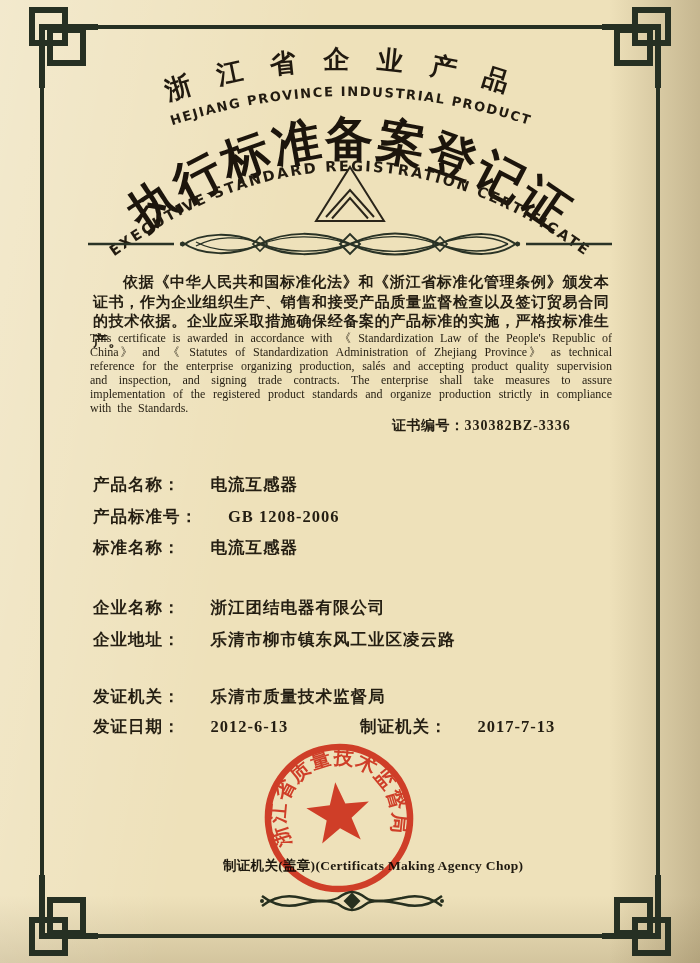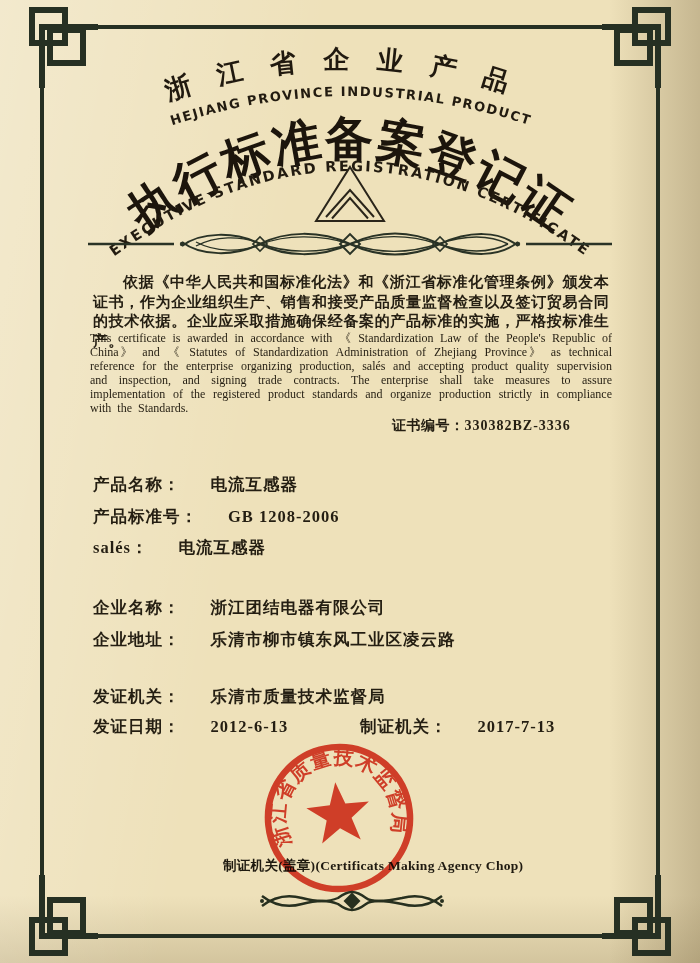--- a/index.html
+++ b/index.html
@@ -121,21 +121,21 @@
       <span class="lbl">证书编号：</span><span class="val">330382BZ-3336</span>
     </div>
 
     <div class="row" style="top:474px">
       <span class="lbl">产品名称：</span><span class="val">电流互感器</span>
     </div>
     <div class="row" style="top:506px">
       <span class="lbl">产品标准号：</span><span class="val">GB 1208-2006</span>
     </div>
     <div class="row" style="top:537px">
-      <span class="lbl">salés：</span><span class="val">电流互感器</span>
+      <span class="lbl">标准名称：</span><span class="val">电流互感器</span>
     </div>
     <div class="row" style="top:597px">
       <span class="lbl">企业名称：</span><span class="val">浙江团结电器有限公司</span>
     </div>
     <div class="row" style="top:629px">
       <span class="lbl">企业地址：</span><span class="val">乐清市柳市镇东风工业区凌云路</span>
     </div>
 
     <div class="row" style="top:686px">
       <span class="lbl">发证机关：</span><span class="val">乐清市质量技术监督局</span>

